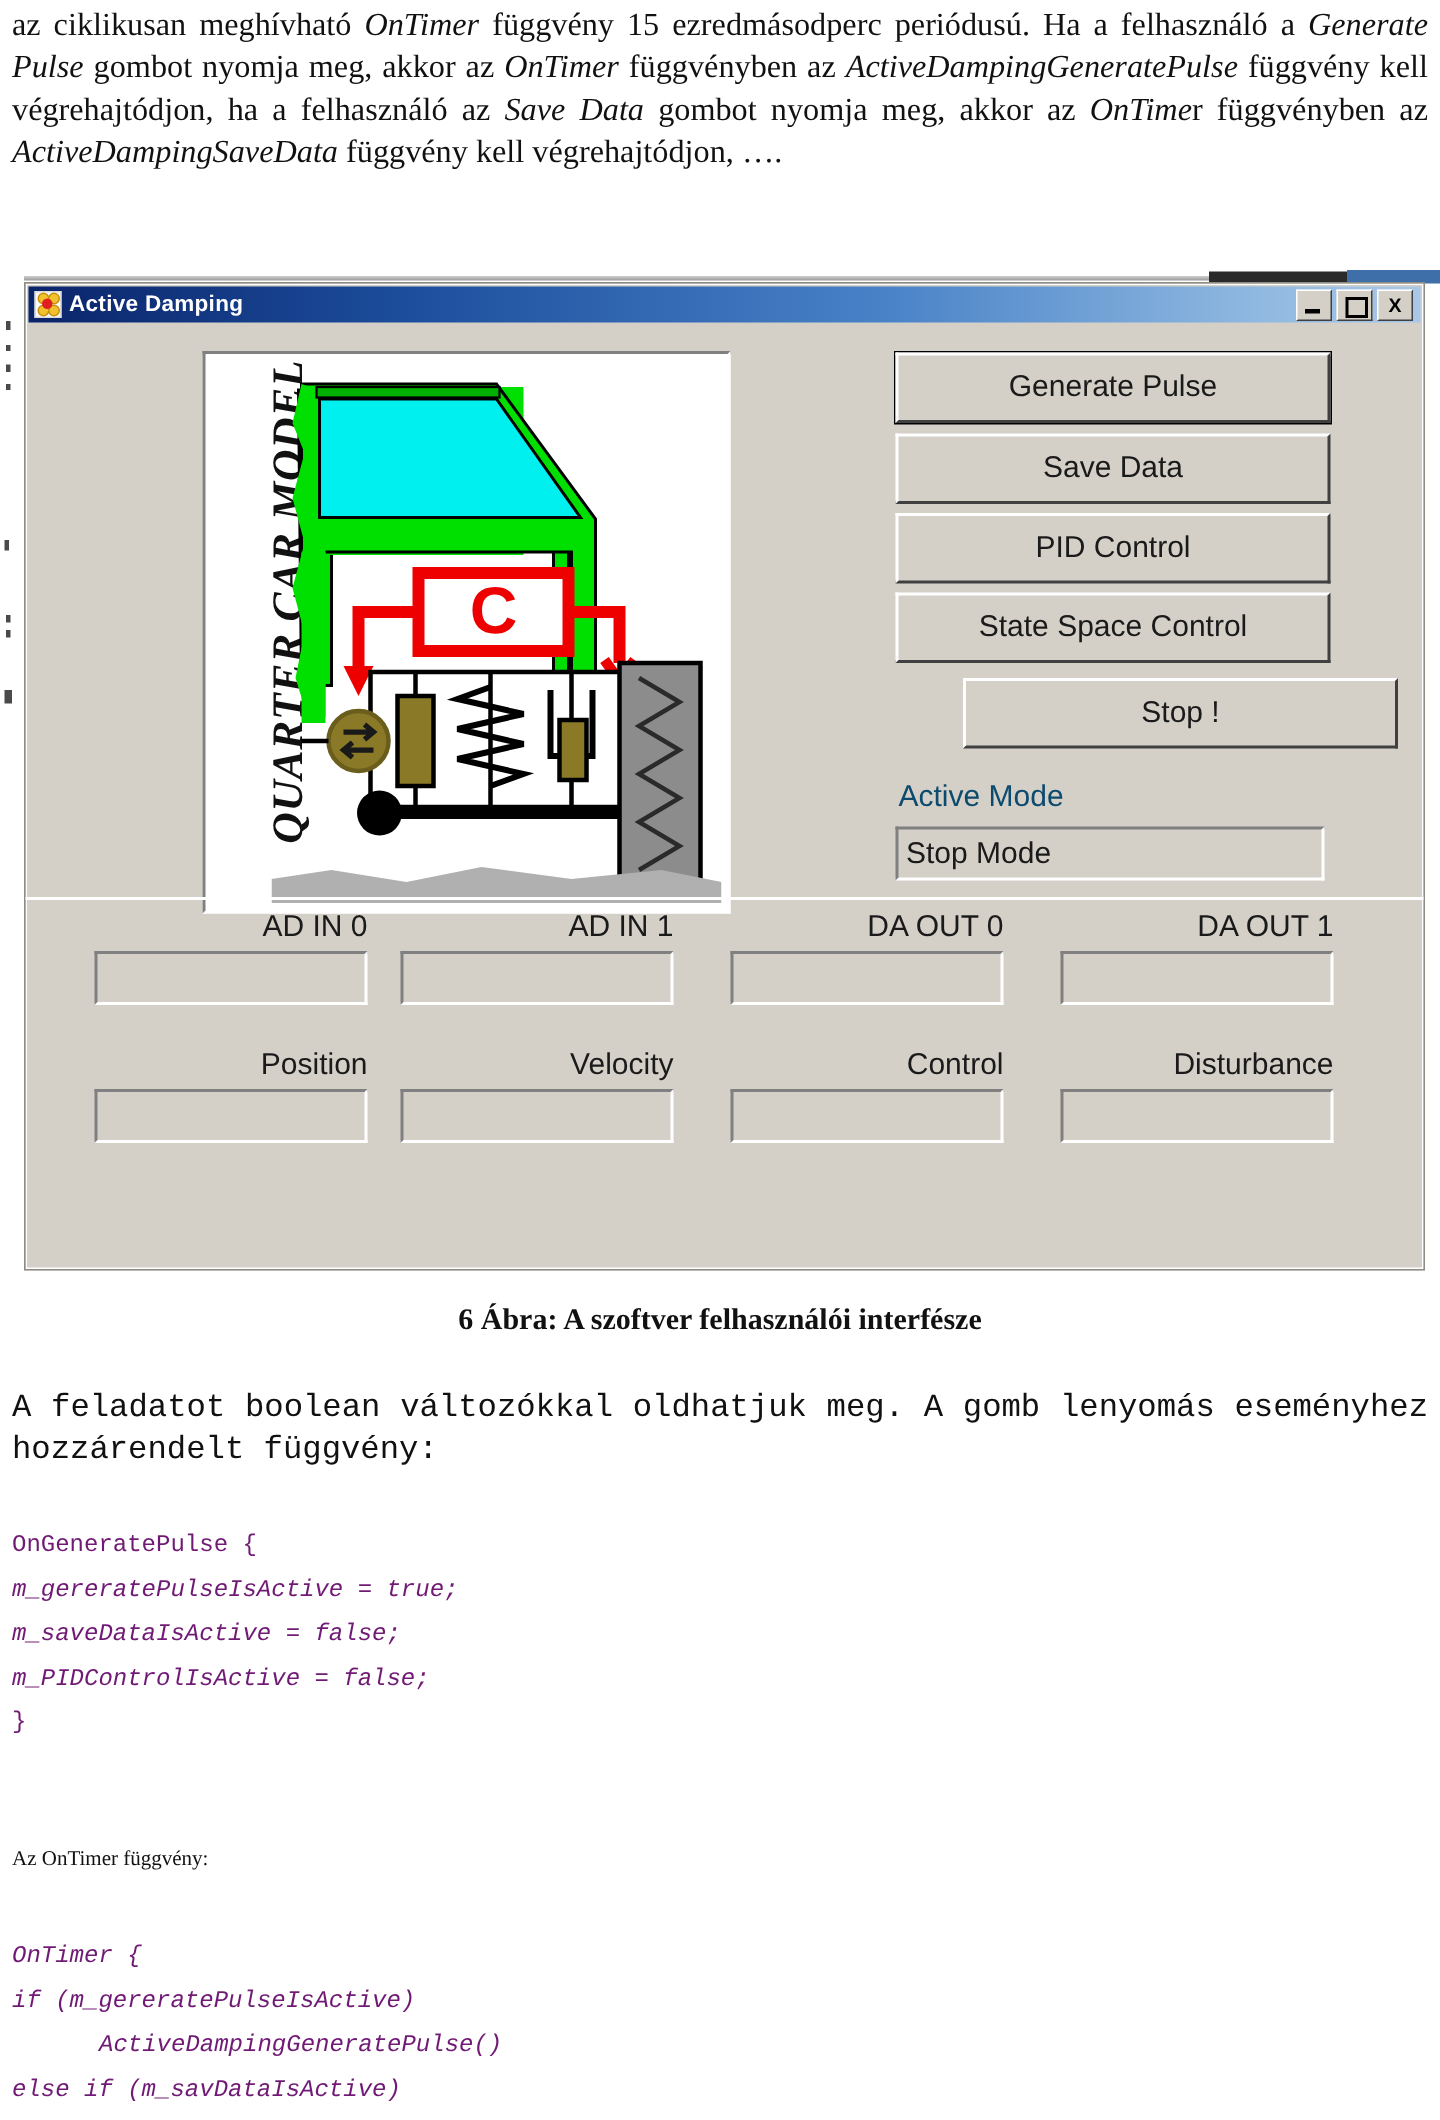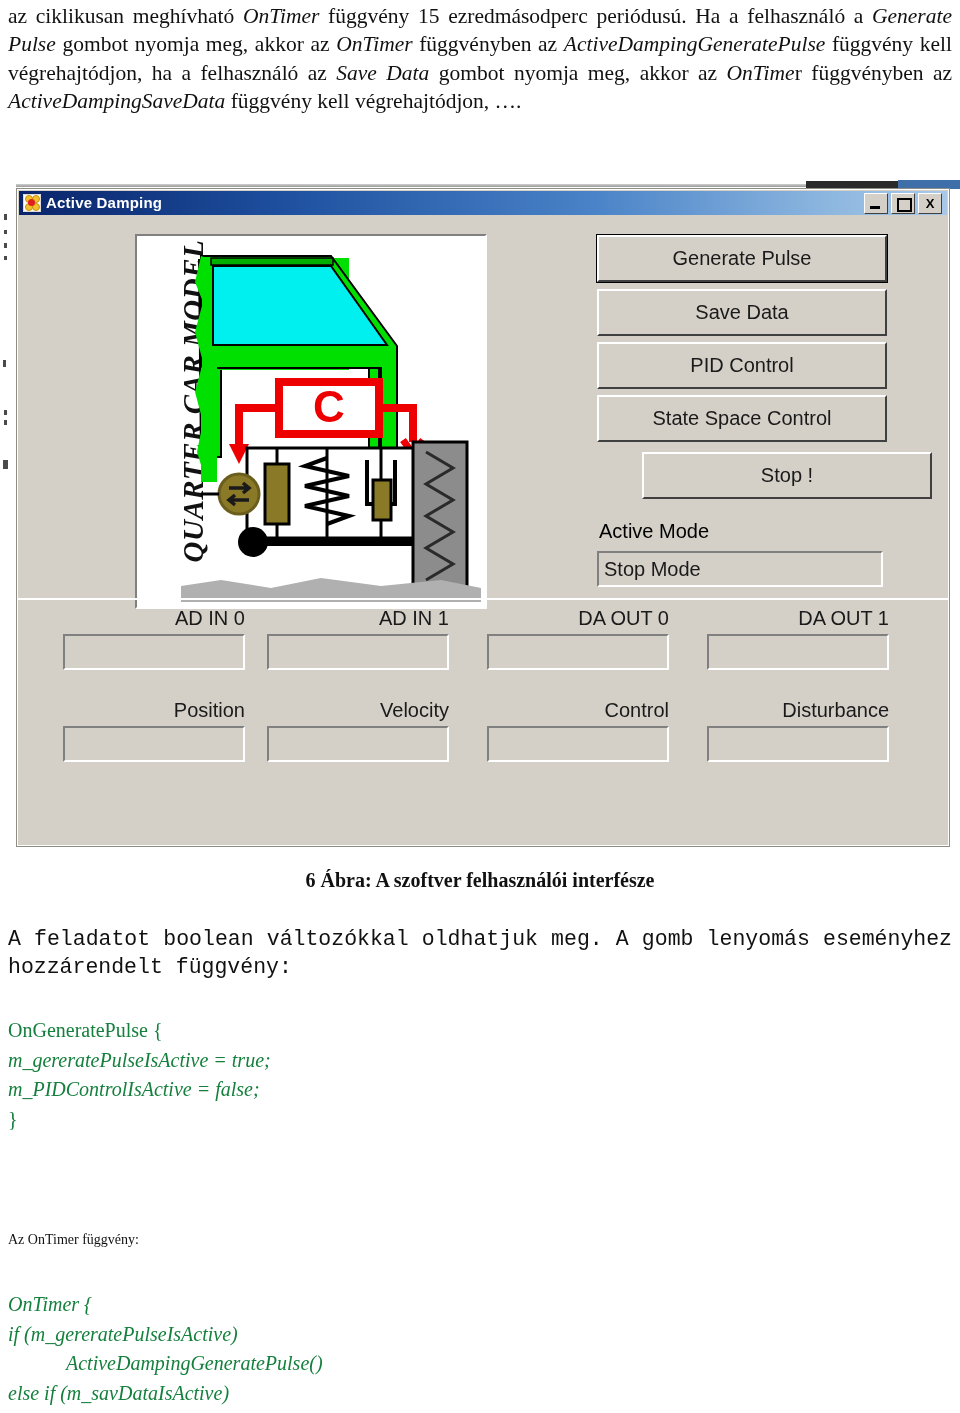--- a/index.html
+++ b/index.html
@@ -142,21 +142,21 @@
   .win-button.defaulted{ box-shadow:0 0 0 1px #000000; }
 
   #btn-generate-pulse{ left:580px; top:46px; }
   #btn-save-data     { left:580px; top:100px; }
   #btn-pid-control   { left:580px; top:153px; }
   #btn-state-space   { left:580px; top:206px; }
   #btn-stop          { left:597px; top:263px;margin-left:28px; }
 
   #label-active-mode{
     position:absolute; left:582px; top:331px;
-    font-size:20px; color:#000000;
+    font-size:20px; color:#0c4a6e;
     font-family:"Liberation Sans", sans-serif;
   }
   #field-active-mode{
     position:absolute; left:580px; top:362px;
     width:286px; height:36px;
     background:#d4d0c8;
     border-top:2px solid #808080; border-left:2px solid #808080;
     border-right:2px solid #ffffff; border-bottom:2px solid #ffffff;
     display:flex; align-items:center;
     padding-left:5px; box-sizing:border-box;
@@ -197,24 +197,24 @@
   }
 
   
   #body-para{
     position:absolute; left:8px; top:925px; width:944px;font-family:Liberation Mono, monospace;
   }
 
   
   .code-block{
     position:absolute; left:8px;
-    font-family:Liberation Serif, serif;
-    font-size:20px;
+    font-family:Liberation Mono, monospace;
+    font-size:16px;
     line-height:29.5px;
-    color:#15803d;
+    color:#701a75;
     white-space:pre;
   }
   .code-block .ln{ display:block; }
   .code-block .ital{ font-style:italic; }
   .code-block .ind{ padding-left:58px; }
 
   #code-generate{ top:1016px; }
   #label-ontimer { position:absolute; left:8px; top:1232px;
                    font-size:14px; font-family:"Liberation Serif", serif; color:#111; }
   #code-ontimer  { top:1290px; }
@@ -369,15 +369,15 @@
         <div class="io-input"></div>
       </div>
     </div>
 
 </div>
 
 <div id="figure-caption">6 Ábra: A szoftver felhasználói interfésze</div>
 
 <div id="body-para" class="doc-para"><span>A feladatot boolean változókkal oldhatjuk meg. A gomb lenyomás eseményhez hozzárendelt függvény:</span></div>
 
-<div id="code-generate" class="code-block"><span class="ln">OnGeneratePulse {</span><span class="ln ital">m_gereratePulseIsActive = true;</span><span class="ln ital">m_PIDControlIsActive = false;</span><span class="ln">}</span></div>
+<div id="code-generate" class="code-block"><span class="ln">OnGeneratePulse {</span><span class="ln ital">m_gereratePulseIsActive = true;</span><span class="ln ital">m_saveDataIsActive = false;</span><span class="ln ital">m_PIDControlIsActive = false;</span><span class="ln">}</span></div>
 <div id="label-ontimer">Az OnTimer függvény:</div>
 <div id="code-ontimer" class="code-block"><span class="ln ital">OnTimer {</span><span class="ln ital">if (m_gereratePulseIsActive)</span><span class="ln ital ind">ActiveDampingGeneratePulse()</span><span class="ln ital">else if (m_savDataIsActive)</span></div>
 
 </body></html>

